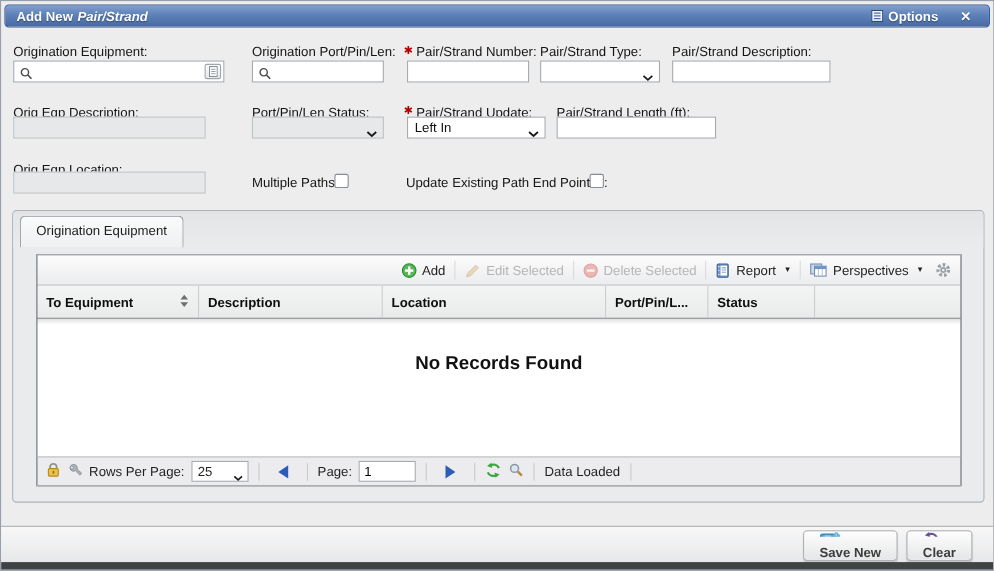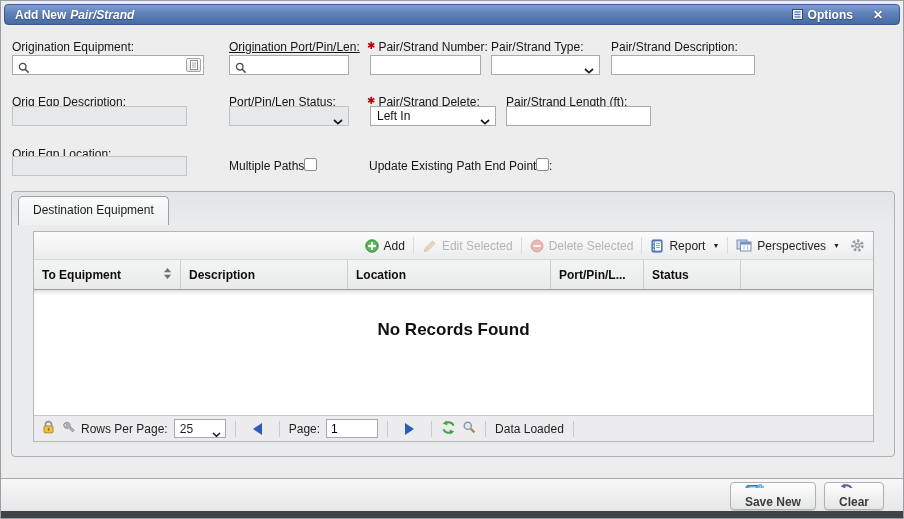--- a/index.html
+++ b/index.html
@@ -124,21 +124,21 @@
     <span class="mini-btn">
       <svg width="8" height="10">
         <rect x="0.5" y="0.5" width="7" height="9" fill="#fff" stroke="#8a8f96"></rect>
         <line x1="2" y1="3" x2="6" y2="3" stroke="#9aa0a6" stroke-width="0.9"></line>
         <line x1="2" y1="5" x2="6" y2="5" stroke="#9aa0a6" stroke-width="0.9"></line>
         <line x1="2" y1="7" x2="6" y2="7" stroke="#9aa0a6" stroke-width="0.9"></line>
       </svg>
     </span>
   </div>
 
-  <span class="lbl" style="left:228px;top:39px;text-decoration:underline;">Origination Port/Pin/Len:</span>
+  <span class="lbl" style="left:228px;top:39px;">Origination Port/Pin/Len:</span>
   <div class="inp with-mag" style="left:228px;top:54px;width:120px;">
     <span class="mag">
       <svg width="12" height="12">
           <circle cx="4.7" cy="4.7" r="3.3" fill="none" stroke="#4b4b4b" stroke-width="1.3"></circle>
           <line x1="7.2" y1="7.2" x2="10.6" y2="10.6" stroke="#4b4b4b" stroke-width="1.5"></line>
         </svg>
     </span>
     <input type="text" style="">
   </div>
 
@@ -168,21 +168,21 @@
   <span class="lbl" style="left:228px;top:94px;">Port/Pin/Len Status:</span>
   <div class="sel disabled" style="left:228px;top:105px;width:120px;">
     <span></span>
     <span class="chev">
       <svg width="10" height="6">
           <polyline points="1,1 5,4.6 9,1" fill="none" stroke="#1a1a1a" stroke-width="1.7"></polyline>
         </svg>
     </span>
   </div>
 
-  <span class="lbl" style="left:366px;top:94px;"><span class="req">✱</span><span>Pair/Strand Delete:</span></span>
+  <span class="lbl" style="left:366px;top:94px;"><span class="req">✱</span><span>Pair/Strand Update:</span></span>
   <div class="sel" style="left:369px;top:105px;width:126px;">
     <span>Left In</span>
     <span class="chev">
       <svg width="10" height="6">
           <polyline points="1,1 5,4.6 9,1" fill="none" stroke="#1a1a1a" stroke-width="1.7"></polyline>
         </svg>
     </span>
   </div>
 
   <span class="lbl" style="left:505px;top:94px;">Pair/Strand Length (ft):</span>
@@ -194,21 +194,21 @@
   <div class="inp disabled" style="left:11px;top:155px;width:175px;"></div>
 
   <span class="lbl" style="left:228px;top:158px;">Multiple Paths?:</span>
   <input type="checkbox" class="cb" style="left: 303px; top: 157px;">
 
   <span class="lbl" style="left:368px;top:158px;">Update Existing Path End Points?:</span>
   <input type="checkbox" class="cb" style="left: 535px; top: 157px;">
 
   <div class="panel">
     <div class="tabstrip"></div>
-    <div class="tab">Destination Equipment</div>
+    <div class="tab">Origination Equipment</div>
 
     <div class="grid">
 
       <div class="toolbar">
         <span class="tb-item">
           <svg width="14" height="14">
             <circle cx="7" cy="7" r="6.2" fill="#58b558" stroke="#2f8a2f"></circle>
             <rect x="5.9" y="3.2" width="2.2" height="7.6" fill="#fff"></rect>
             <rect x="3.2" y="5.9" width="7.6" height="2.2" fill="#fff"></rect>
           </svg>

